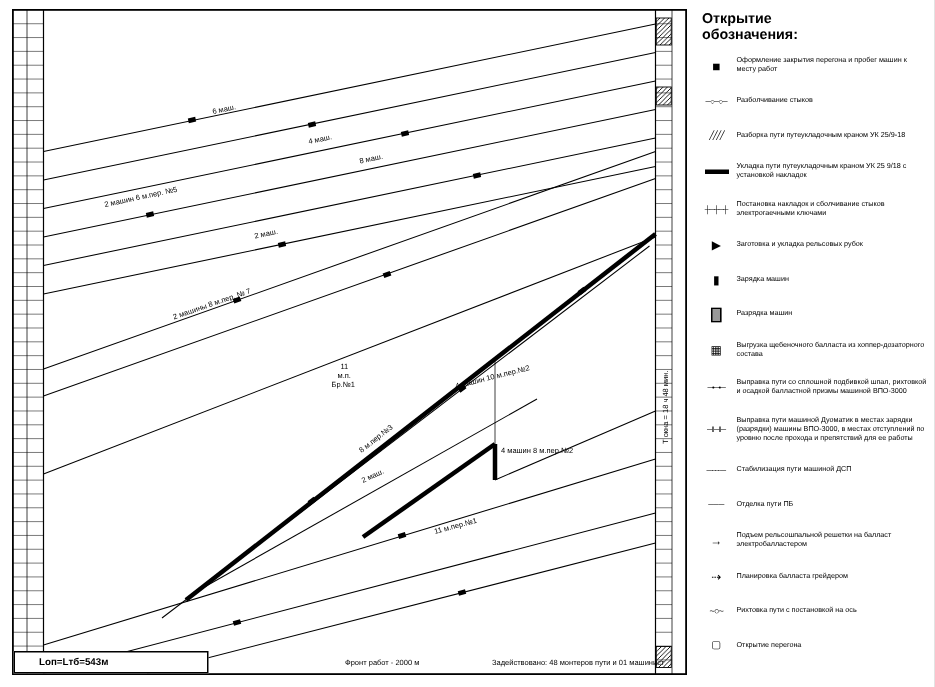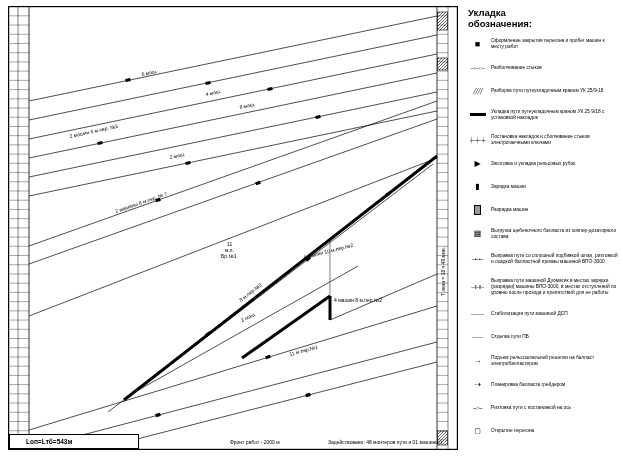--- a/index.html
+++ b/index.html
@@ -198,21 +198,21 @@
         <text x="234" y="316" font-size="5" fill="#000" transform="rotate(-25 234 316)">2 маш.</text>
         <text x="282" y="350" font-size="5" fill="#000" transform="rotate(-15 282 350)">11 м.пер.№1</text>
         <text x="437" y="290" font-size="5" fill="#000" transform="rotate(-90 437 290)">Т окна = 18 ч 48 мин.</text>
       </svg>
     <div class="len-box" data-name="closure-length-label">Lоп=Lтб=543м</div>
     <div class="front-note" data-name="work-front-label">Фронт работ - 2000 м</div>
     <div class="staff-note" data-name="staff-label">Задействовано: 48 монтеров пути и 01 машинист</div>
   </div>
 
   <div class="legend" data-name="legend">
-    <div class="legend-title" data-name="legend-title">Укладка обозначения:</div>
+    <div class="legend-title" data-name="legend-title">Открытие обозначения:</div>
     <div class="legend-items" data-name="legend-items">
 
         <div class="legend-item" data-name="legend-item">
           <span class="legend-icon icon-closure-square" data-name="closure-square-icon"></span>
           <span class="legend-label" data-name="legend-item-label">Оформление закрытия перегона и пробег машин к месту работ</span>
         </div>
 
         <div class="legend-item" data-name="legend-item">
           <span class="legend-icon icon-unbolt-joints" data-name="unbolt-joints-icon"></span>
           <span class="legend-label" data-name="legend-item-label">Разболчивание стыков</span>

